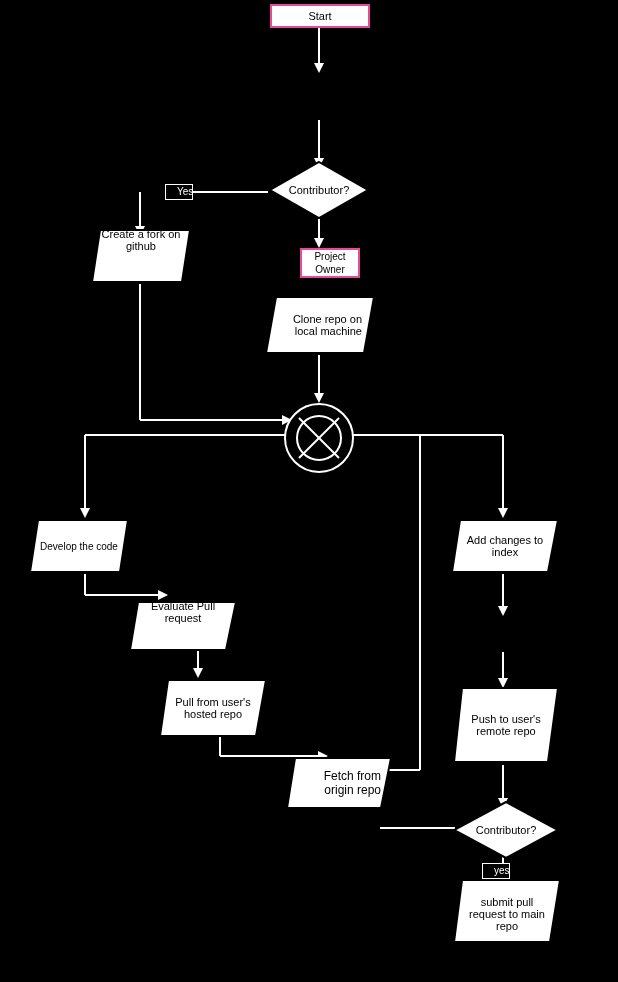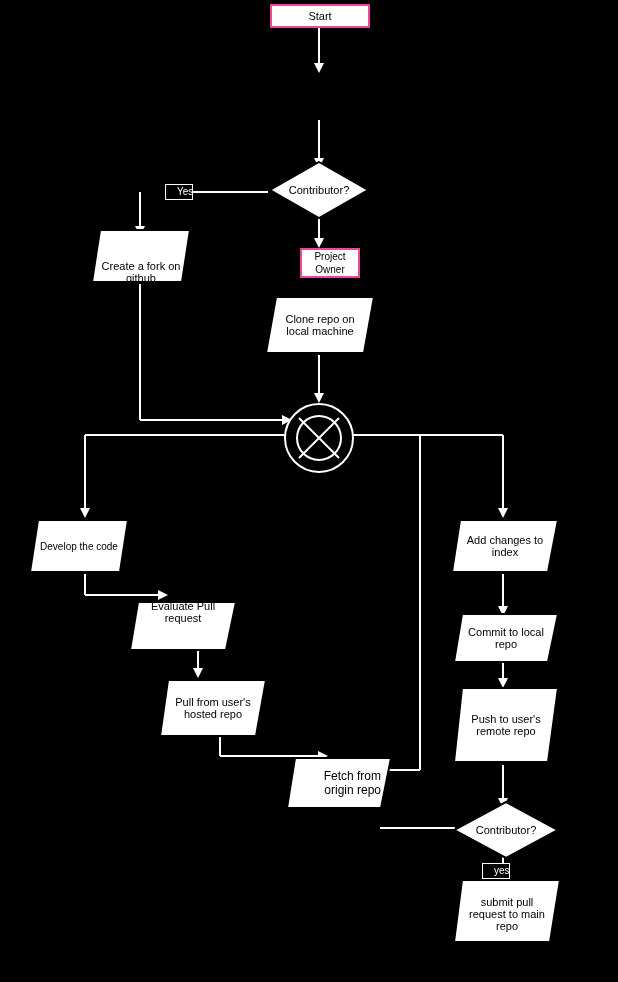--- a/index.html
+++ b/index.html
@@ -135,36 +135,36 @@
   </div>
 
   <div class="label-box" style="left:165px; top:184px; width:28px; height:16px; background:#000; color:#fff; border-color:#fff;">
     <span>Yes</span>
   </div>
 
   <div style="position:absolute; left:90px; top:228px; width:102px; height:56px;">
     <svg width="102" height="56" style="position:absolute;top:0;left:0;">
       <polygon points="10,2 100,2 92,54 2,54" fill="white" stroke="black" stroke-width="2"></polygon>
     </svg>
-    <div style="position:absolute;top:0;left:0;width:100%;height:100%;display:flex;align-items:flex-end;justify-content:center;text-align:center;font-size:11px;padding:0 10px;">
+    <div style="position:absolute;top:0;left:0;width:100%;height:100%;display:flex;align-items:flex-start;justify-content:center;text-align:center;font-size:11px;padding:0 10px;">
       <span>Create a fork
 on github</span>
     </div>
   </div>
 
   <div class="shape rect" style="left:300px; top:248px; width:60px; height:30px; font-size:10px;">
     <span style="white-space:pre-line;">Project
 Owner</span>
   </div>
 
   <div style="position:absolute; left:264px; top:295px; width:112px; height:60px;">
     <svg width="112" height="60" style="position:absolute;top:0;left:0;">
       <polygon points="12,2 110,2 100,58 2,58" fill="white" stroke="black" stroke-width="2"></polygon>
     </svg>
-    <div style="position:absolute;top:0;left:0;width:100%;height:100%;display:flex;align-items:center;justify-content:center;text-align:center;font-size:11px;padding:0 14px;">
+    <div style="position:absolute;top:0;left:0;width:100%;height:100%;display:flex;align-items:center;justify-content:center;text-align:right;font-size:11px;padding:0 14px;">
       <span>Clone repo on
 local machine</span>
     </div>
   </div>
 
   <div style="position:absolute; left:284px; top:403px; width:70px; height:70px;
     border-radius:50%; border:2px solid white; background:black;
     display:flex; align-items:center; justify-content:center;">
     <svg width="50" height="50">
       <line x1="5" y1="5" x2="45" y2="45" stroke="white" stroke-width="2"></line>
@@ -196,29 +196,20 @@
   <div style="position:absolute; left:128px; top:600px; width:110px; height:52px;">
     <svg width="110" height="52" style="position:absolute;top:0;left:0;">
       <polygon points="10,2 108,2 98,50 2,50" fill="white" stroke="black" stroke-width="2"></polygon>
     </svg>
     <div style="position:absolute;top:0;left:0;width:100%;height:100%;display:flex;align-items:flex-start;justify-content:center;text-align:center;font-size:11px;padding:0 12px;">
       <span>Evaluate
 Pull request</span>
     </div>
   </div>
 
-  <div style="position:absolute; left:452px; top:612px; width:108px; height:52px;">
-    <svg width="108" height="52" style="position:absolute;top:0;left:0;">
-      <polygon points="10,2 106,2 96,50 2,50" fill="white" stroke="black" stroke-width="2"></polygon>
-    </svg>
-    <div style="position:absolute;top:0;left:0;width:100%;height:100%;display:flex;align-items:center;justify-content:center;text-align:center;font-size:11px;padding:0 12px;">
-      <span>Commit to
-local repo</span>
-    </div>
-  </div>
 
   <div style="position:absolute; left:158px; top:678px; width:110px; height:60px;">
     <svg width="110" height="60" style="position:absolute;top:0;left:0;">
       <polygon points="10,2 108,2 98,58 2,58" fill="white" stroke="black" stroke-width="2"></polygon>
     </svg>
     <div style="position:absolute;top:0;left:0;width:100%;height:100%;display:flex;align-items:center;justify-content:center;text-align:center;font-size:11px;padding:0 12px;">
       <span>Pull from
 user's hosted
 repo</span>
     </div>

